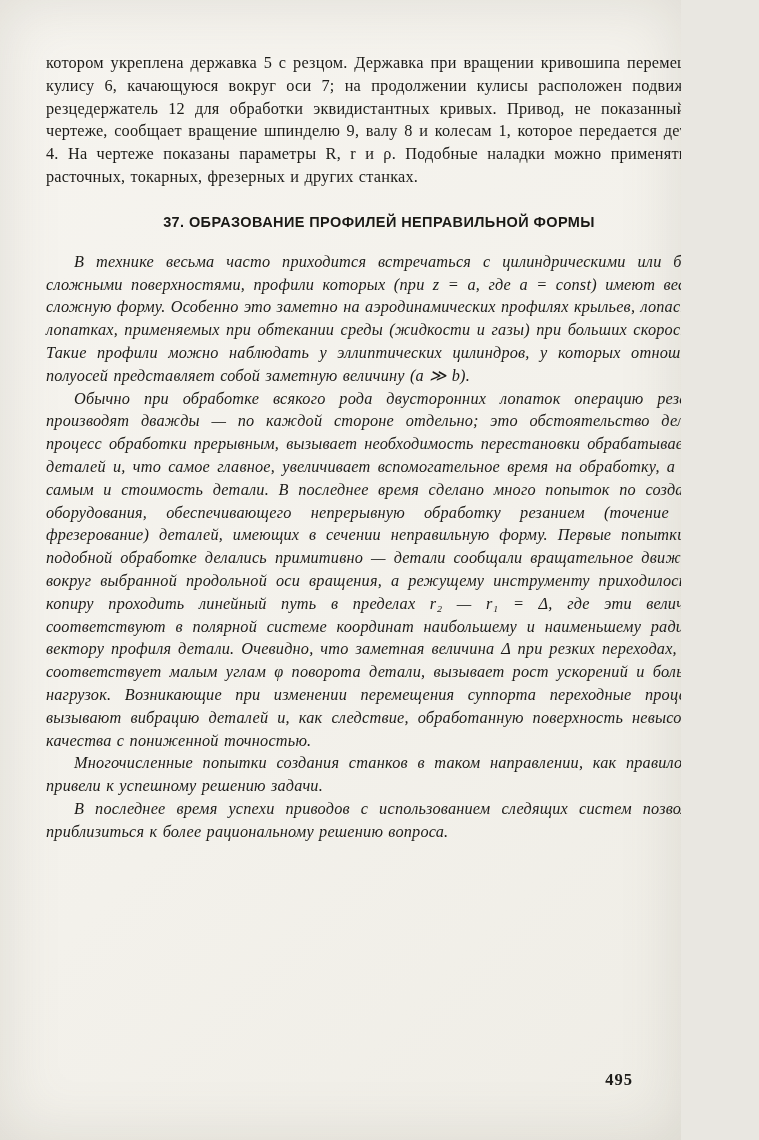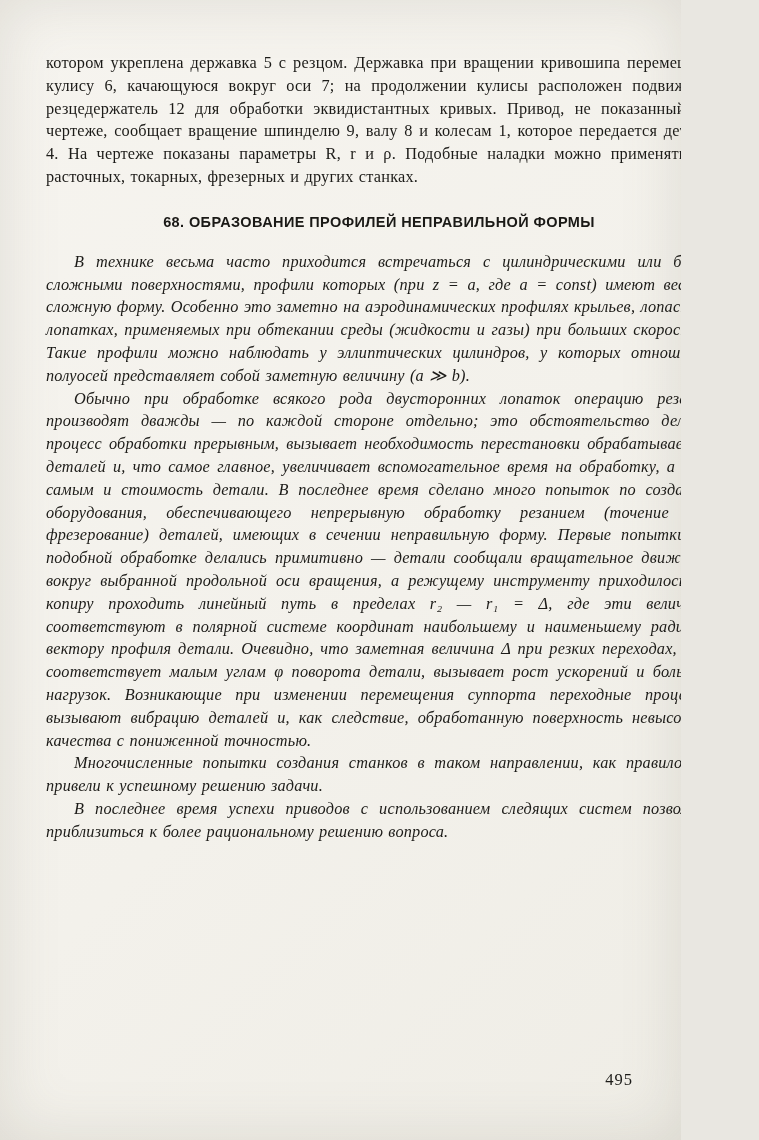--- a/index.html
+++ b/index.html
@@ -46,30 +46,31 @@
     letter-spacing: 0.4px;
     color: #1a1916;
   }
   .page-number {
     position: absolute;
     top: 1070px;
     right: 48px;
     font-size: 16.5px;
     letter-spacing: 1px;
     color: #1c1b18;
+    font-weight: bold;
   }
 </style>
 </head>
 <body>
 
 <div class="page">
   <div class="text-block">
     <p>котором укреплена державка 5 с резцом. Державка при вращении кривошипа перемещает кулису 6, качающуюся вокруг оси 7; на продолжении кулисы расположен подвижной резцедержатель 12 для обработки эквидистантных кривых. Привод, не показанный на чертеже, сообщает вращение шпинделю 9, валу 8 и колесам 1, которое передается детали 4. На чертеже показаны параметры R, r и ρ. Подобные наладки можно применять на расточных, токарных, фрезерных и других станках.</p>
 
-    <h2 class="section-heading">68. ОБРАЗОВАНИЕ ПРОФИЛЕЙ НЕПРАВИЛЬНОЙ ФОРМЫ</h2>
+    <h2 class="section-heading">37. ОБРАЗОВАНИЕ ПРОФИЛЕЙ НЕПРАВИЛЬНОЙ ФОРМЫ</h2>
 
     <p class="indent">В технике весьма часто приходится встречаться с цилиндрическими или более сложными поверхностями, профили которых (при z = a, где a = const) имеют весьма сложную форму. Особенно это заметно на аэродинамических профилях крыльев, лопастях, лопатках, применяемых при обтекании среды (жидкости и газы) при больших скоростях. Такие профили можно наблюдать у эллиптических цилиндров, у которых отношение полуосей представляет собой заметную величину (a ≫ b).</p>
     <p class="indent">Обычно при обработке всякого рода двусторонних лопаток операцию резания производят дважды — по каждой стороне отдельно; это обстоятельство делает процесс обработки прерывным, вызывает необходимость перестановки обрабатываемых деталей и, что самое главное, увеличивает вспомогательное время на обработку, а тем самым и стоимость детали. В последнее время сделано много попыток по созданию оборудования, обеспечивающего непрерывную обработку резанием (точение или фрезерование) деталей, имеющих в сечении неправильную форму. Первые попытки по подобной обработке делались примитивно — детали сообщали вращательное движение вокруг выбранной продольной оси вращения, а режущему инструменту приходилось по копиру проходить линейный путь в пределах r₂ — r₁ = Δ, где эти величины соответствуют в полярной системе координат наибольшему и наименьшему радиусу-вектору профиля детали. Очевидно, что заметная величина Δ при резких переходах, что соответствует малым углам φ поворота детали, вызывает рост ускорений и больших нагрузок. Возникающие при изменении перемещения суппорта переходные процессы вызывают вибрацию деталей и, как следствие, обработанную поверхность невысокого качества с пониженной точностью.</p>
     <p class="indent">Многочисленные попытки создания станков в таком направлении, как правило, не привели к успешному решению задачи.</p>
     <p class="indent">В последнее время успехи приводов с использованием следящих систем позволили приблизиться к более рациональному решению вопроса.</p>
   </div>
 
   <div class="page-number">495</div>
 </div>
 

